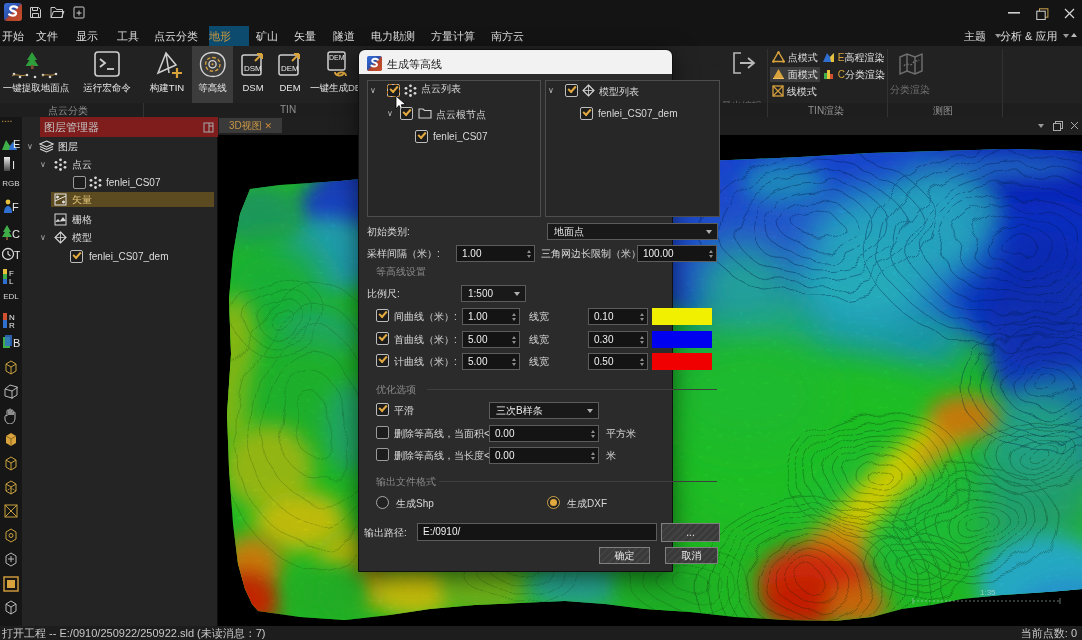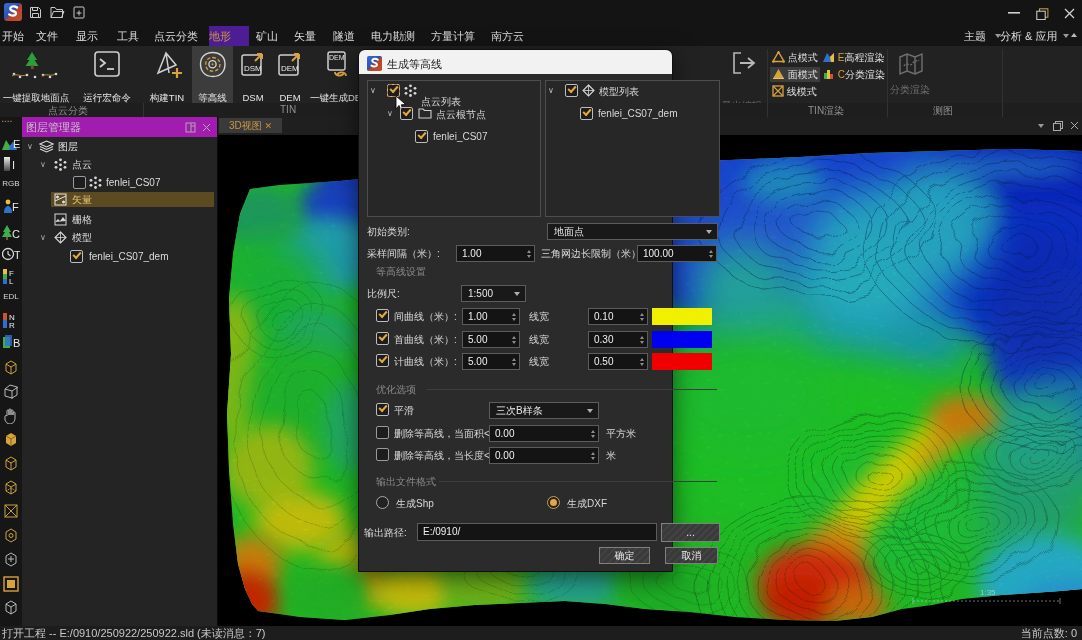--- a/index.html
+++ b/index.html
@@ -5,40 +5,40 @@
 html,body{width:1082px;height:640px;overflow:hidden;background:#151515;
 font-family:"Liberation Sans",sans-serif;}
 .abs{position:absolute}
 #app{position:relative;width:1082px;height:640px;background:#1b1b1b;color:#ddd;font-size:11px}
 #dialog *{font-size:10px}
 #dialog .din,#dialog .ddown{font-size:10px}
 
 #titlebar{position:absolute;left:0;top:0;width:1082px;height:26px;background:#141414}
 #menurow{position:absolute;left:0;top:26px;width:1082px;height:20px;background:#141414}
 .mtab{position:absolute;top:0;height:20px;line-height:20px;color:#dedede;font-size:11px;}
-.mtab.sel{background:#4c1d95;color:#d29b3c}
+.mtab.sel{background:#0c4a6e;color:#d29b3c}
 
 #ribbon{position:absolute;left:0;top:46px;width:1082px;height:57px;background:#222222}
 #groupstrip{position:absolute;left:0;top:103px;width:1082px;height:14px;background:#1e1e1e;color:#8f8f8f}
 .glabel{position:absolute;top:1px;font-size:10px;color:#909090}
 .gsep{position:absolute;top:0;width:1px;height:14px;background:#333}
 .rbtn{position:absolute;top:0;height:57px;text-align:center;color:#e6e6e6;font-size:9.5px}
 .rbtn .ic{position:absolute;left:0;right:0;top:3px;height:32px}
-.rbtn .lb{position:absolute;left:0;right:0;top:46px;white-space:nowrap}
+.rbtn .lb{position:absolute;left:0;right:0;top:36px;white-space:nowrap}
 .rbtn.hl{background:#3c3c3c}
 .vsep{position:absolute;top:49px;width:1px;height:66px;background:#313131}
 .tri{position:absolute;width:0;height:0;border-left:3px solid transparent;border-right:3px solid transparent;border-top:4px solid #9a9a9a}
 .triup{position:absolute;width:0;height:0;border-left:3px solid transparent;border-right:3px solid transparent;border-bottom:4px solid #bbb}
 
 .smbtn{position:absolute;height:15px;line-height:15px;font-size:10px;color:#e0e0e0;white-space:nowrap}
 
 #lstrip{position:absolute;left:0;top:117px;width:22px;height:509px;background:#161616}
 
 #panel{position:absolute;left:22px;top:117px;width:196px;height:509px;background:#242424;border-right:1px solid #0c0c0c}
-#paneltitle{position:absolute;left:0;top:0;width:100%;height:20px;background:#a21caf;color:#c4c4c4;line-height:20px}
+#paneltitle{position:absolute;left:18px;top:0;width:100%;height:20px;background:#7f1d1d;color:#c4c4c4;line-height:20px}
 .trow{position:absolute;left:0;width:100%;height:19px;line-height:19px;color:#dcdcdc;white-space:nowrap;font-size:10px}
 
 #viewport{position:absolute;left:218px;top:117px;width:864px;height:509px;background:#181818}
 #vtabbar{position:absolute;left:0;top:0;width:100%;height:18px;background:#1f1f1f}
 #vtab{position:absolute;left:1px;top:1px;width:63px;height:15px;background:#3a3a3a;color:#c89646;line-height:15px;text-align:center;font-size:10px}
 #canvas{position:absolute;left:0;top:18px;width:864px;height:491px;background:#000}
 
 #statusbar{position:absolute;left:0;top:626px;width:1082px;height:14px;background:#1d1d1d;color:#c8c8c8;font-size:11px;line-height:14px}
 
 #dialog{position:absolute;left:358px;top:49px;width:315px;height:523px;background:#2b2b2b;border:1px solid #101010;border-radius:7px 7px 0 0;box-shadow:0 6px 24px rgba(0,0,0,.55);font-size:10px}
@@ -640,21 +640,21 @@
     <span class="cb on" style="left:28px;top:34px;outline:1px dashed #c07820;outline-offset:-1px"></span>
     <svg class="abs" style="left:45px;top:34px" width="13" height="13" viewBox="0 0 13 13" fill="#d8d8d8">
         <circle cx="6.5" cy="1.8" r="1.4"></circle>
         <circle cx="2" cy="4.3" r="1.4"></circle>
         <circle cx="11" cy="4.3" r="1.4"></circle>
         <circle cx="6.5" cy="6.8" r="1.4"></circle>
         <circle cx="2" cy="9.3" r="1.4"></circle>
         <circle cx="11" cy="9.3" r="1.4"></circle>
         <circle cx="6.5" cy="11.5" r="1.4"></circle>
       </svg>
-    <span class="dlabel" style="left:62px;top:45px">点云列表</span>
+    <span class="dlabel" style="left:62px;top:32px">点云列表</span>
     <svg class="abs" style="left:36px;top:45px" width="12" height="17" viewBox="0 0 12 17">
         <path d="M1 1l0 13 3-3.5 2 5 2.2-.9-2-4.8 4.5-.3z" fill="#fff" stroke="#000" stroke-width=".8"></path>
       </svg>
     <span class="chev" style="left:28px;top:59px;color:#bbb;font-size:8px">∨</span>
     <span class="cb on" style="left:41px;top:57px"></span>
     <svg class="abs" style="left:59px;top:57px" width="14" height="12" viewBox="0 0 14 12" fill="none" stroke="#cfcfcf" stroke-width="1.1">
         <path d="M1 11V2h4l1.5 1.5H13V11z"></path>
       </svg>
     <span class="dlabel" style="left:77px;top:58px">点云根节点</span>
     <span class="cb on" style="left:56px;top:80px"></span>

